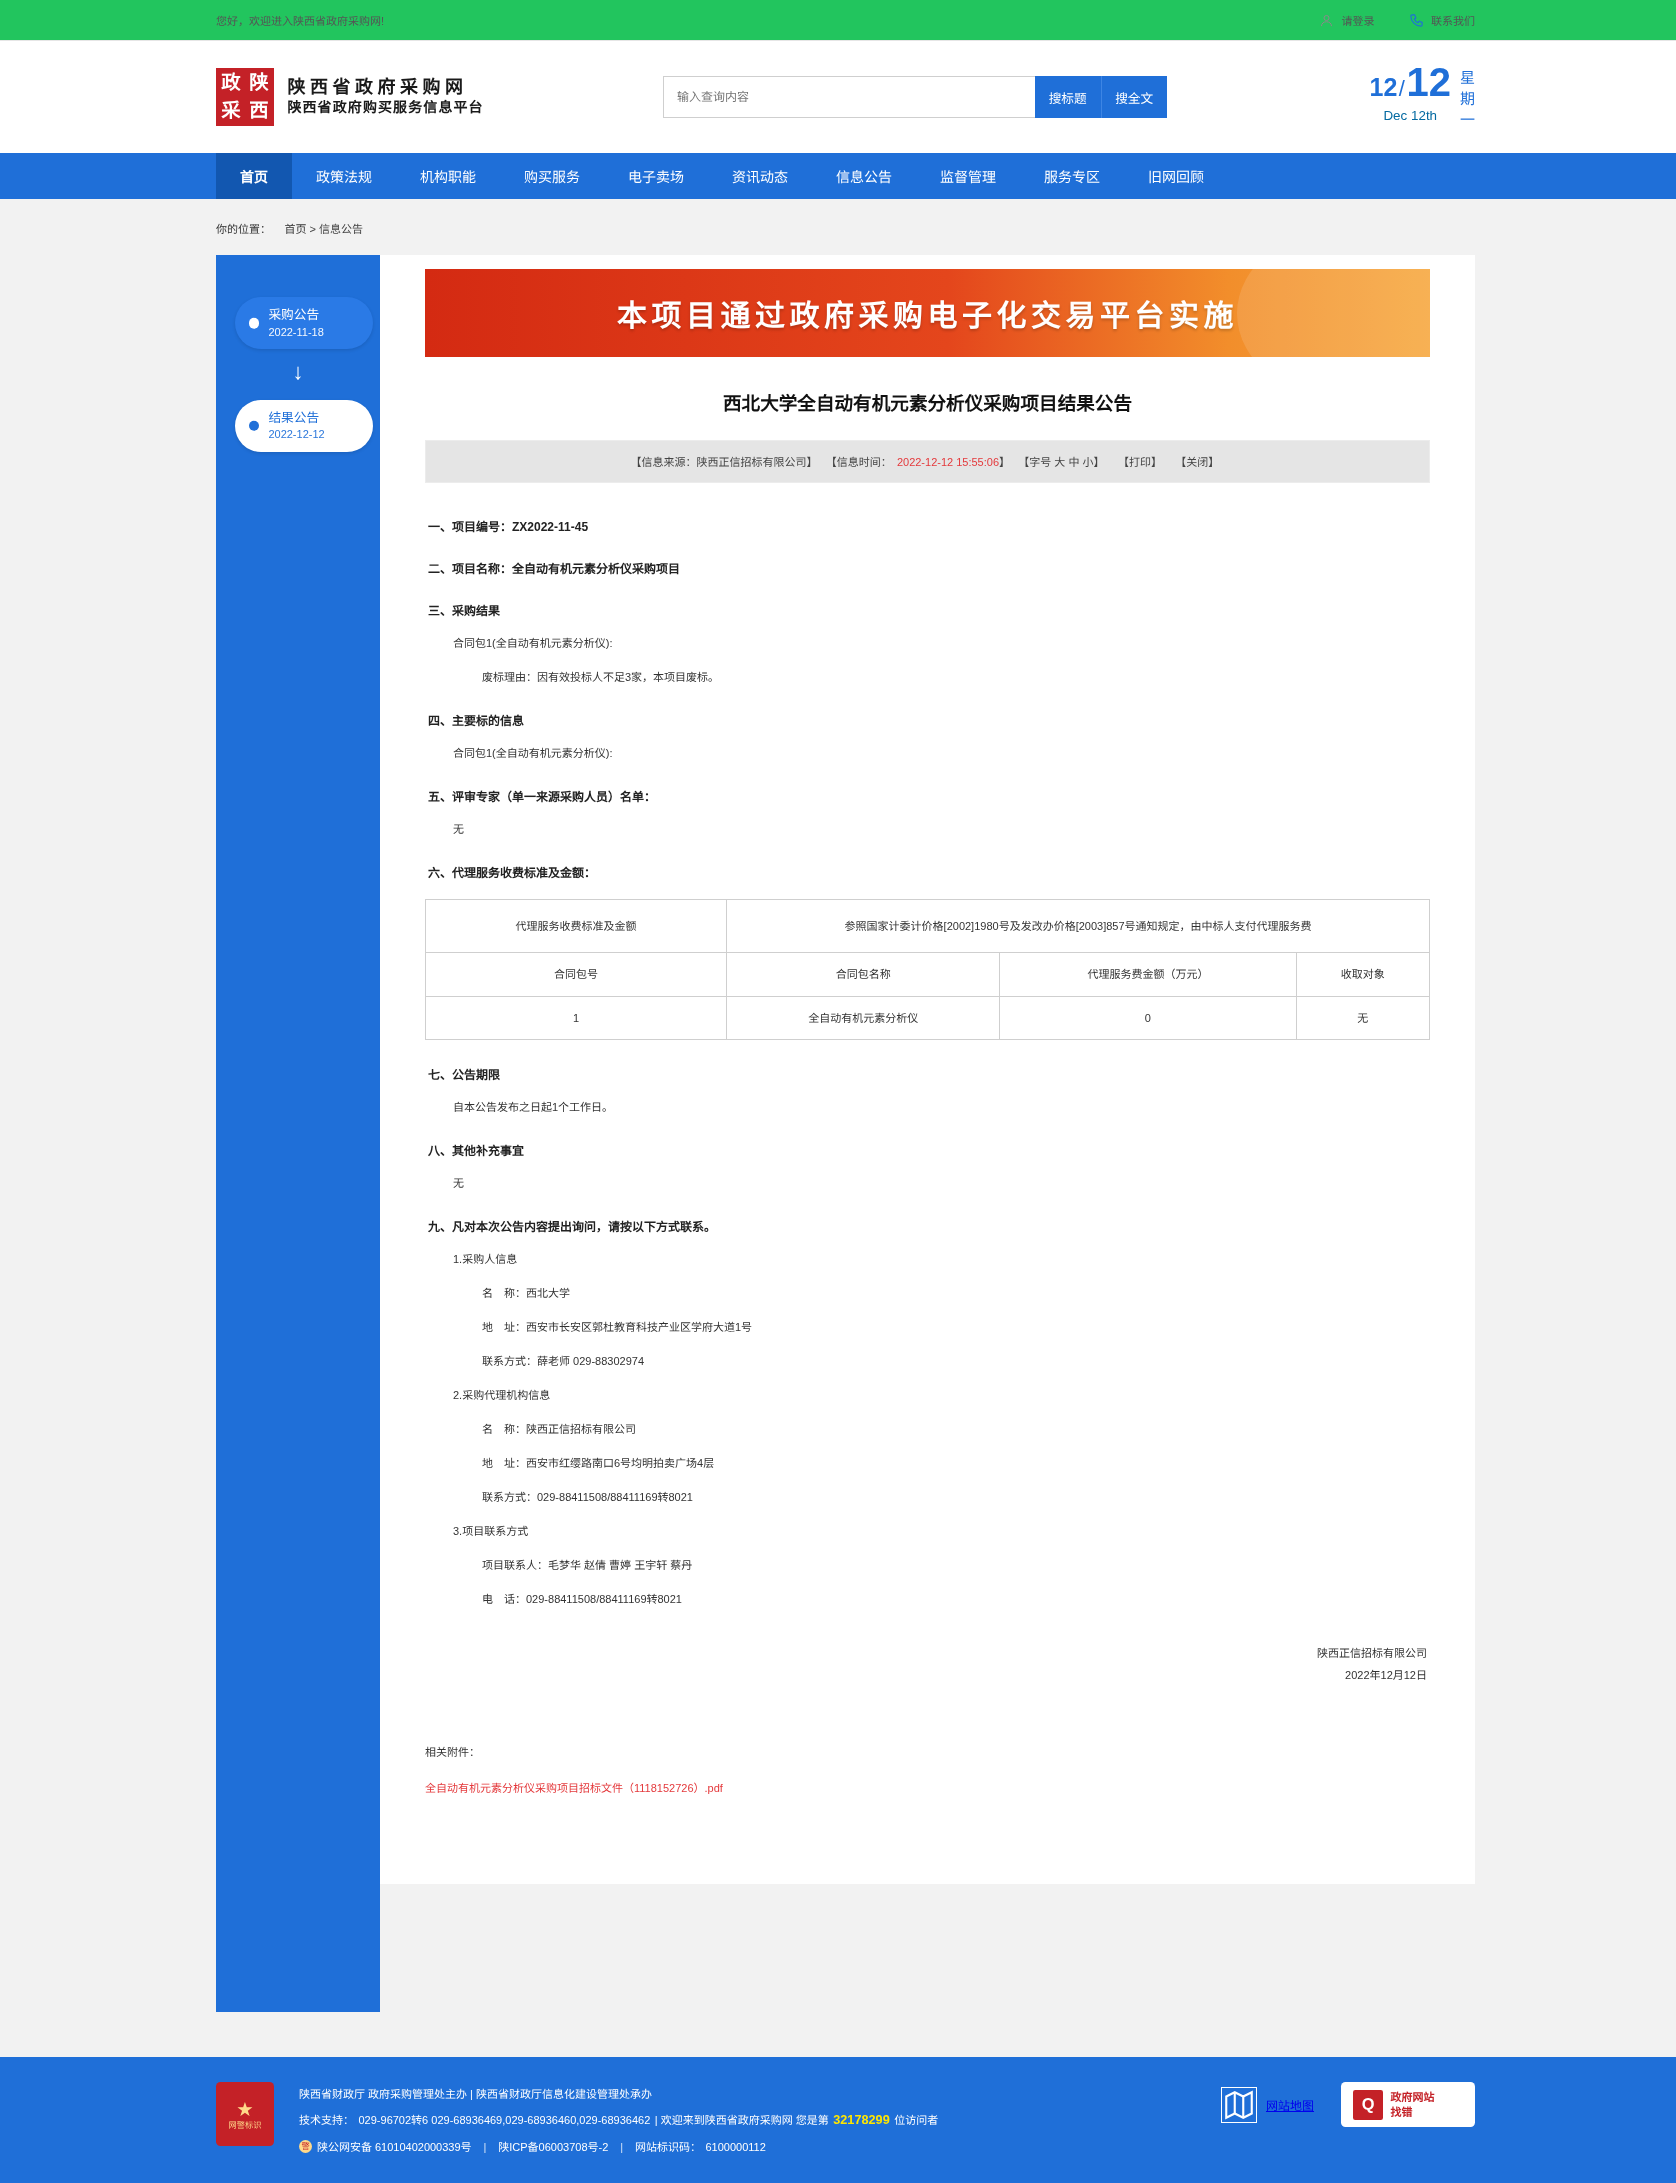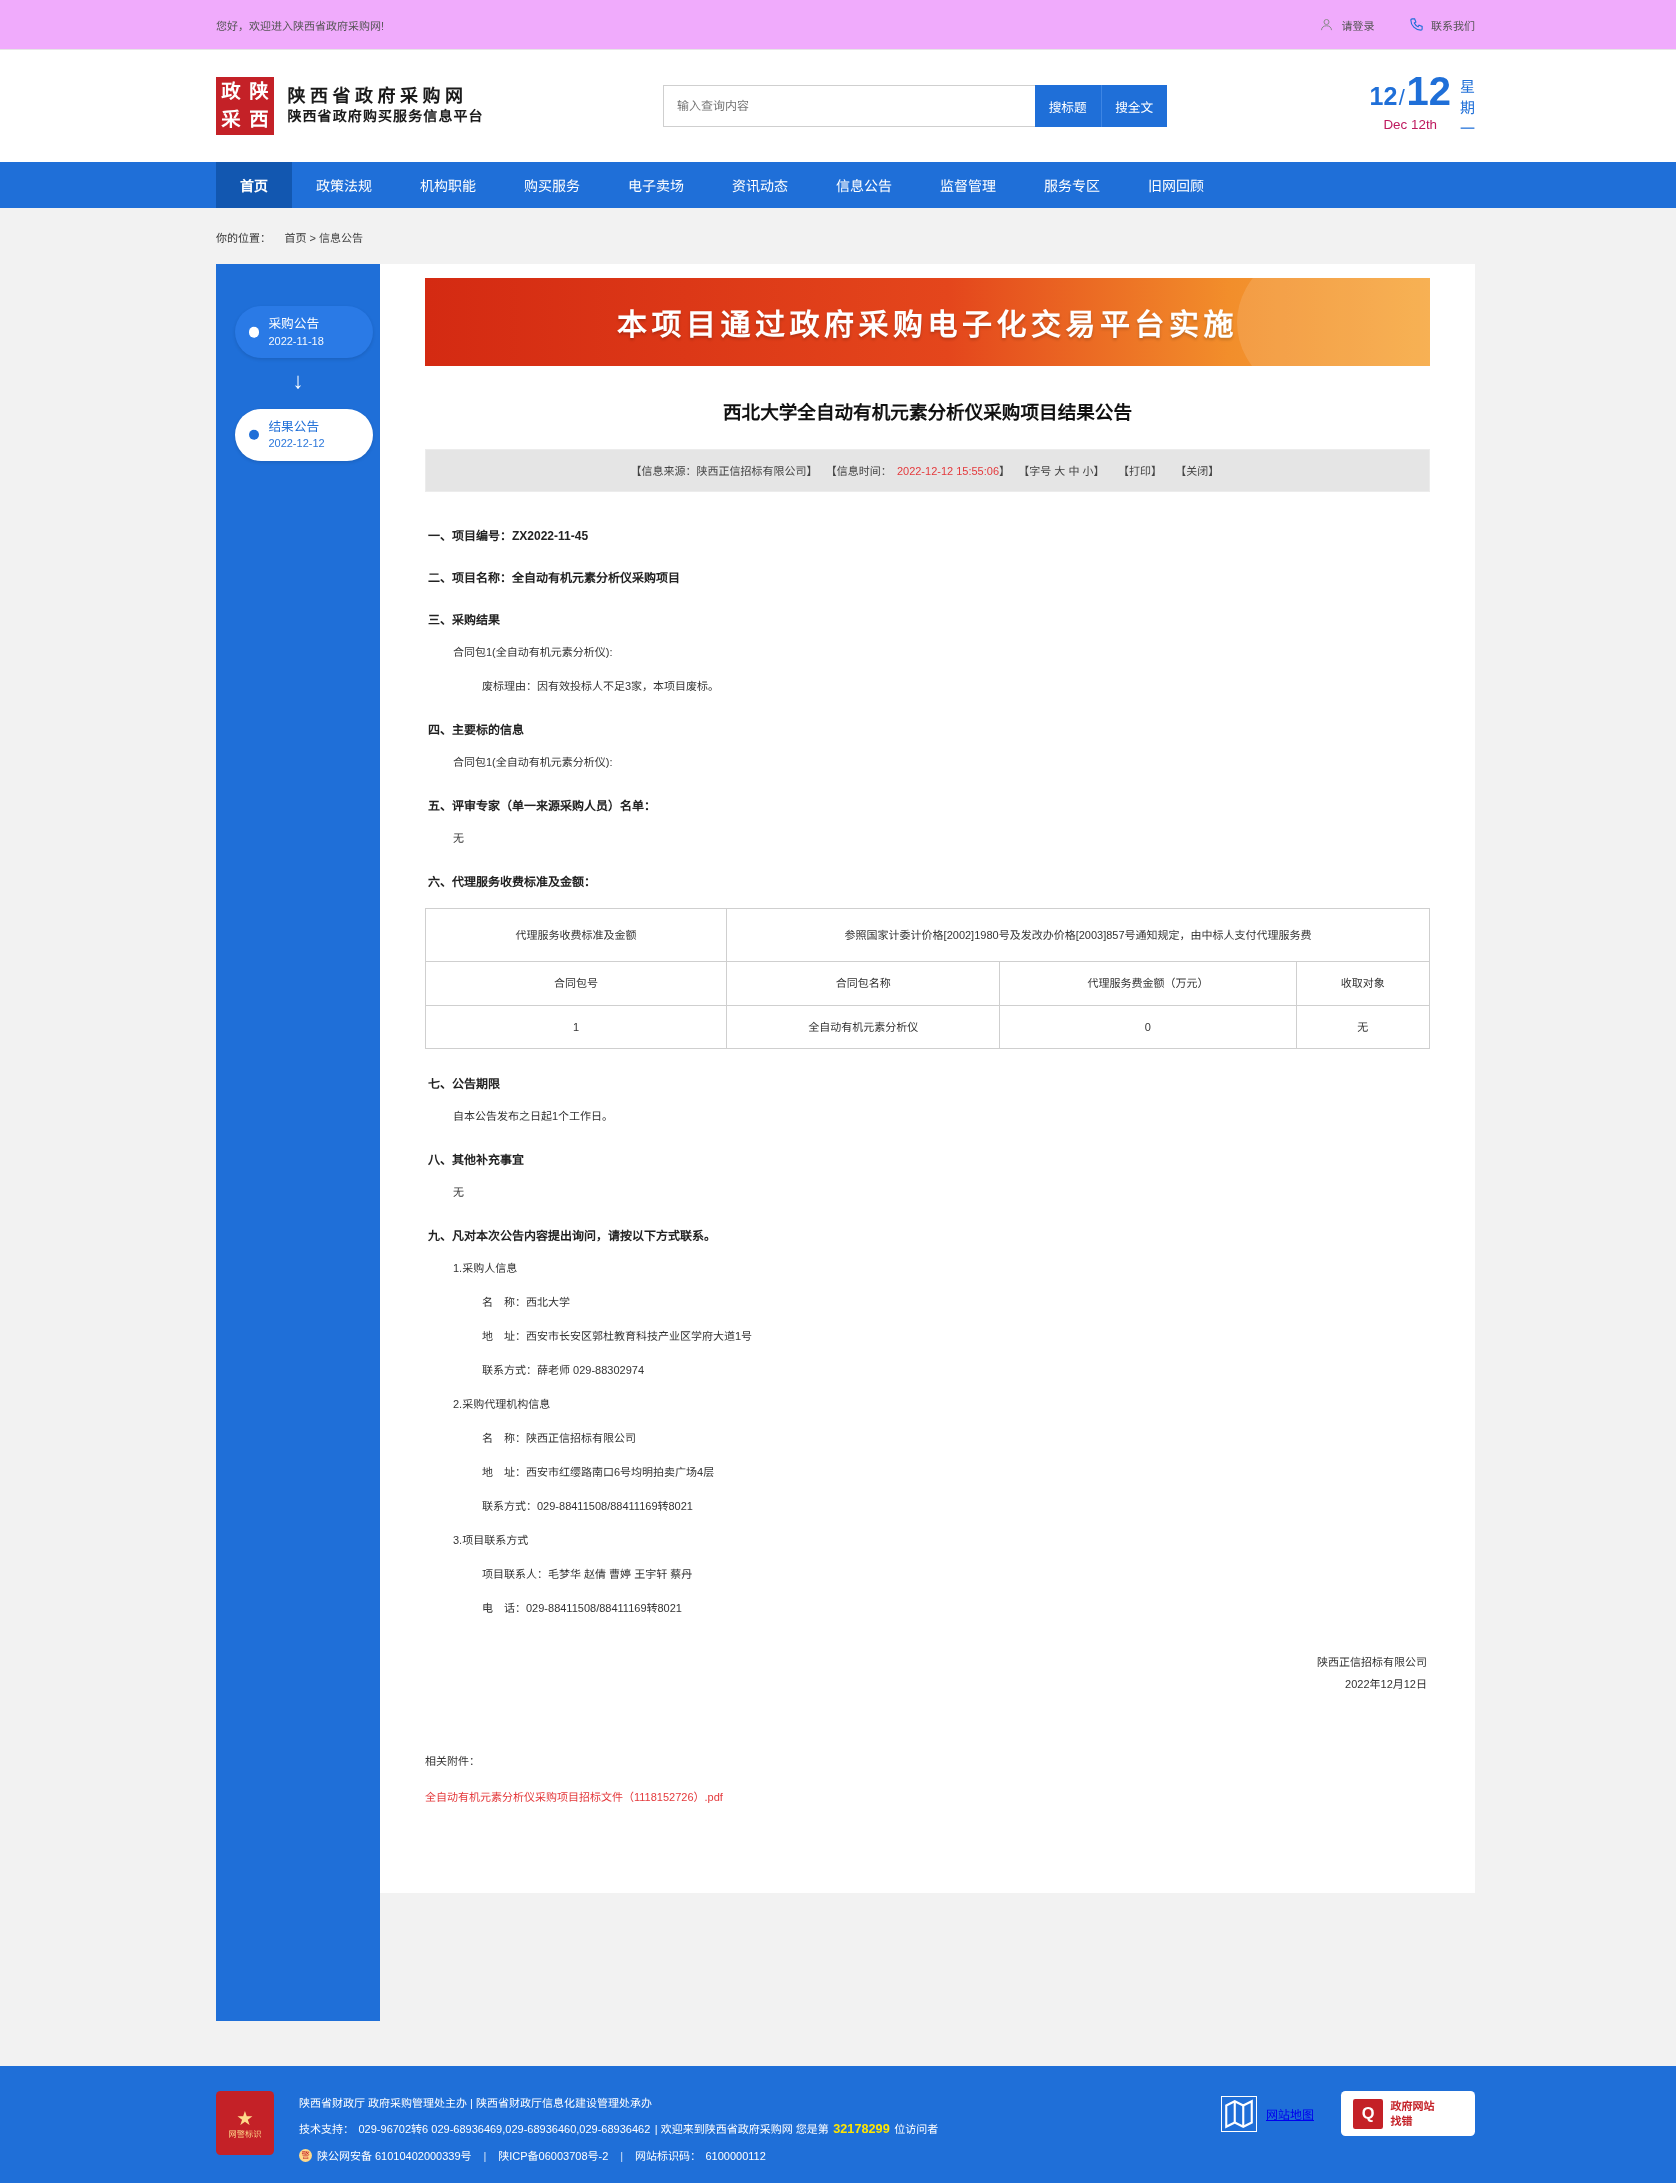--- a/index.html
+++ b/index.html
@@ -8,22 +8,22 @@
     font-family: "Liberation Sans", "DejaVu Sans", sans-serif;
     background: #f2f2f2;
     color: #333;
     font-size: 9.7px;
     width: 1676px;
   }
   .page { width: 1676px; margin: 0 auto; background: #fff; }
 
   
   .topbar {
-    height: 50px;
-    background: #f0abfc;
+    height: 41px;
+    background: #22c55e;
     border-bottom: 0.7px solid #e6e6e6;
     display: flex;
     align-items: center;
     padding: 0 201px 0 216px;
     justify-content: space-between;
     font-size: 11px;
     color: #555;
   }
   .topbar-right { display: flex; align-items: center; gap: 34px; }
   .topbar-link { display: flex; align-items: center; gap: 7.4px; color: #555; text-decoration: none; }
@@ -99,21 +99,21 @@
     margin-left: auto;
     display: flex;
     align-items: flex-start;
     gap: 9px;
     color: #1f6fd8;
   }
   .date-main { display: flex; align-items: baseline; }
   .date-m { font-size: 25px; font-weight: bold; }
   .date-slash { font-size: 22px; padding: 0 1.5px; color: #1f6fd8; }
   .date-d { font-size: 40px; font-weight: bold; line-height: .9; }
-  .date-en { font-size: 13.4px; text-align: center; margin-top: 6px; color: #be185d; }
+  .date-en { font-size: 13.4px; text-align: center; margin-top: 6px; color: #0369a1; }
   .date-week {
     font-size: 15px;
     color: #1f6fd8;
     line-height: 1.4;
     text-align: center;
     padding-top: 3px;
   }
 
   
   .nav {

